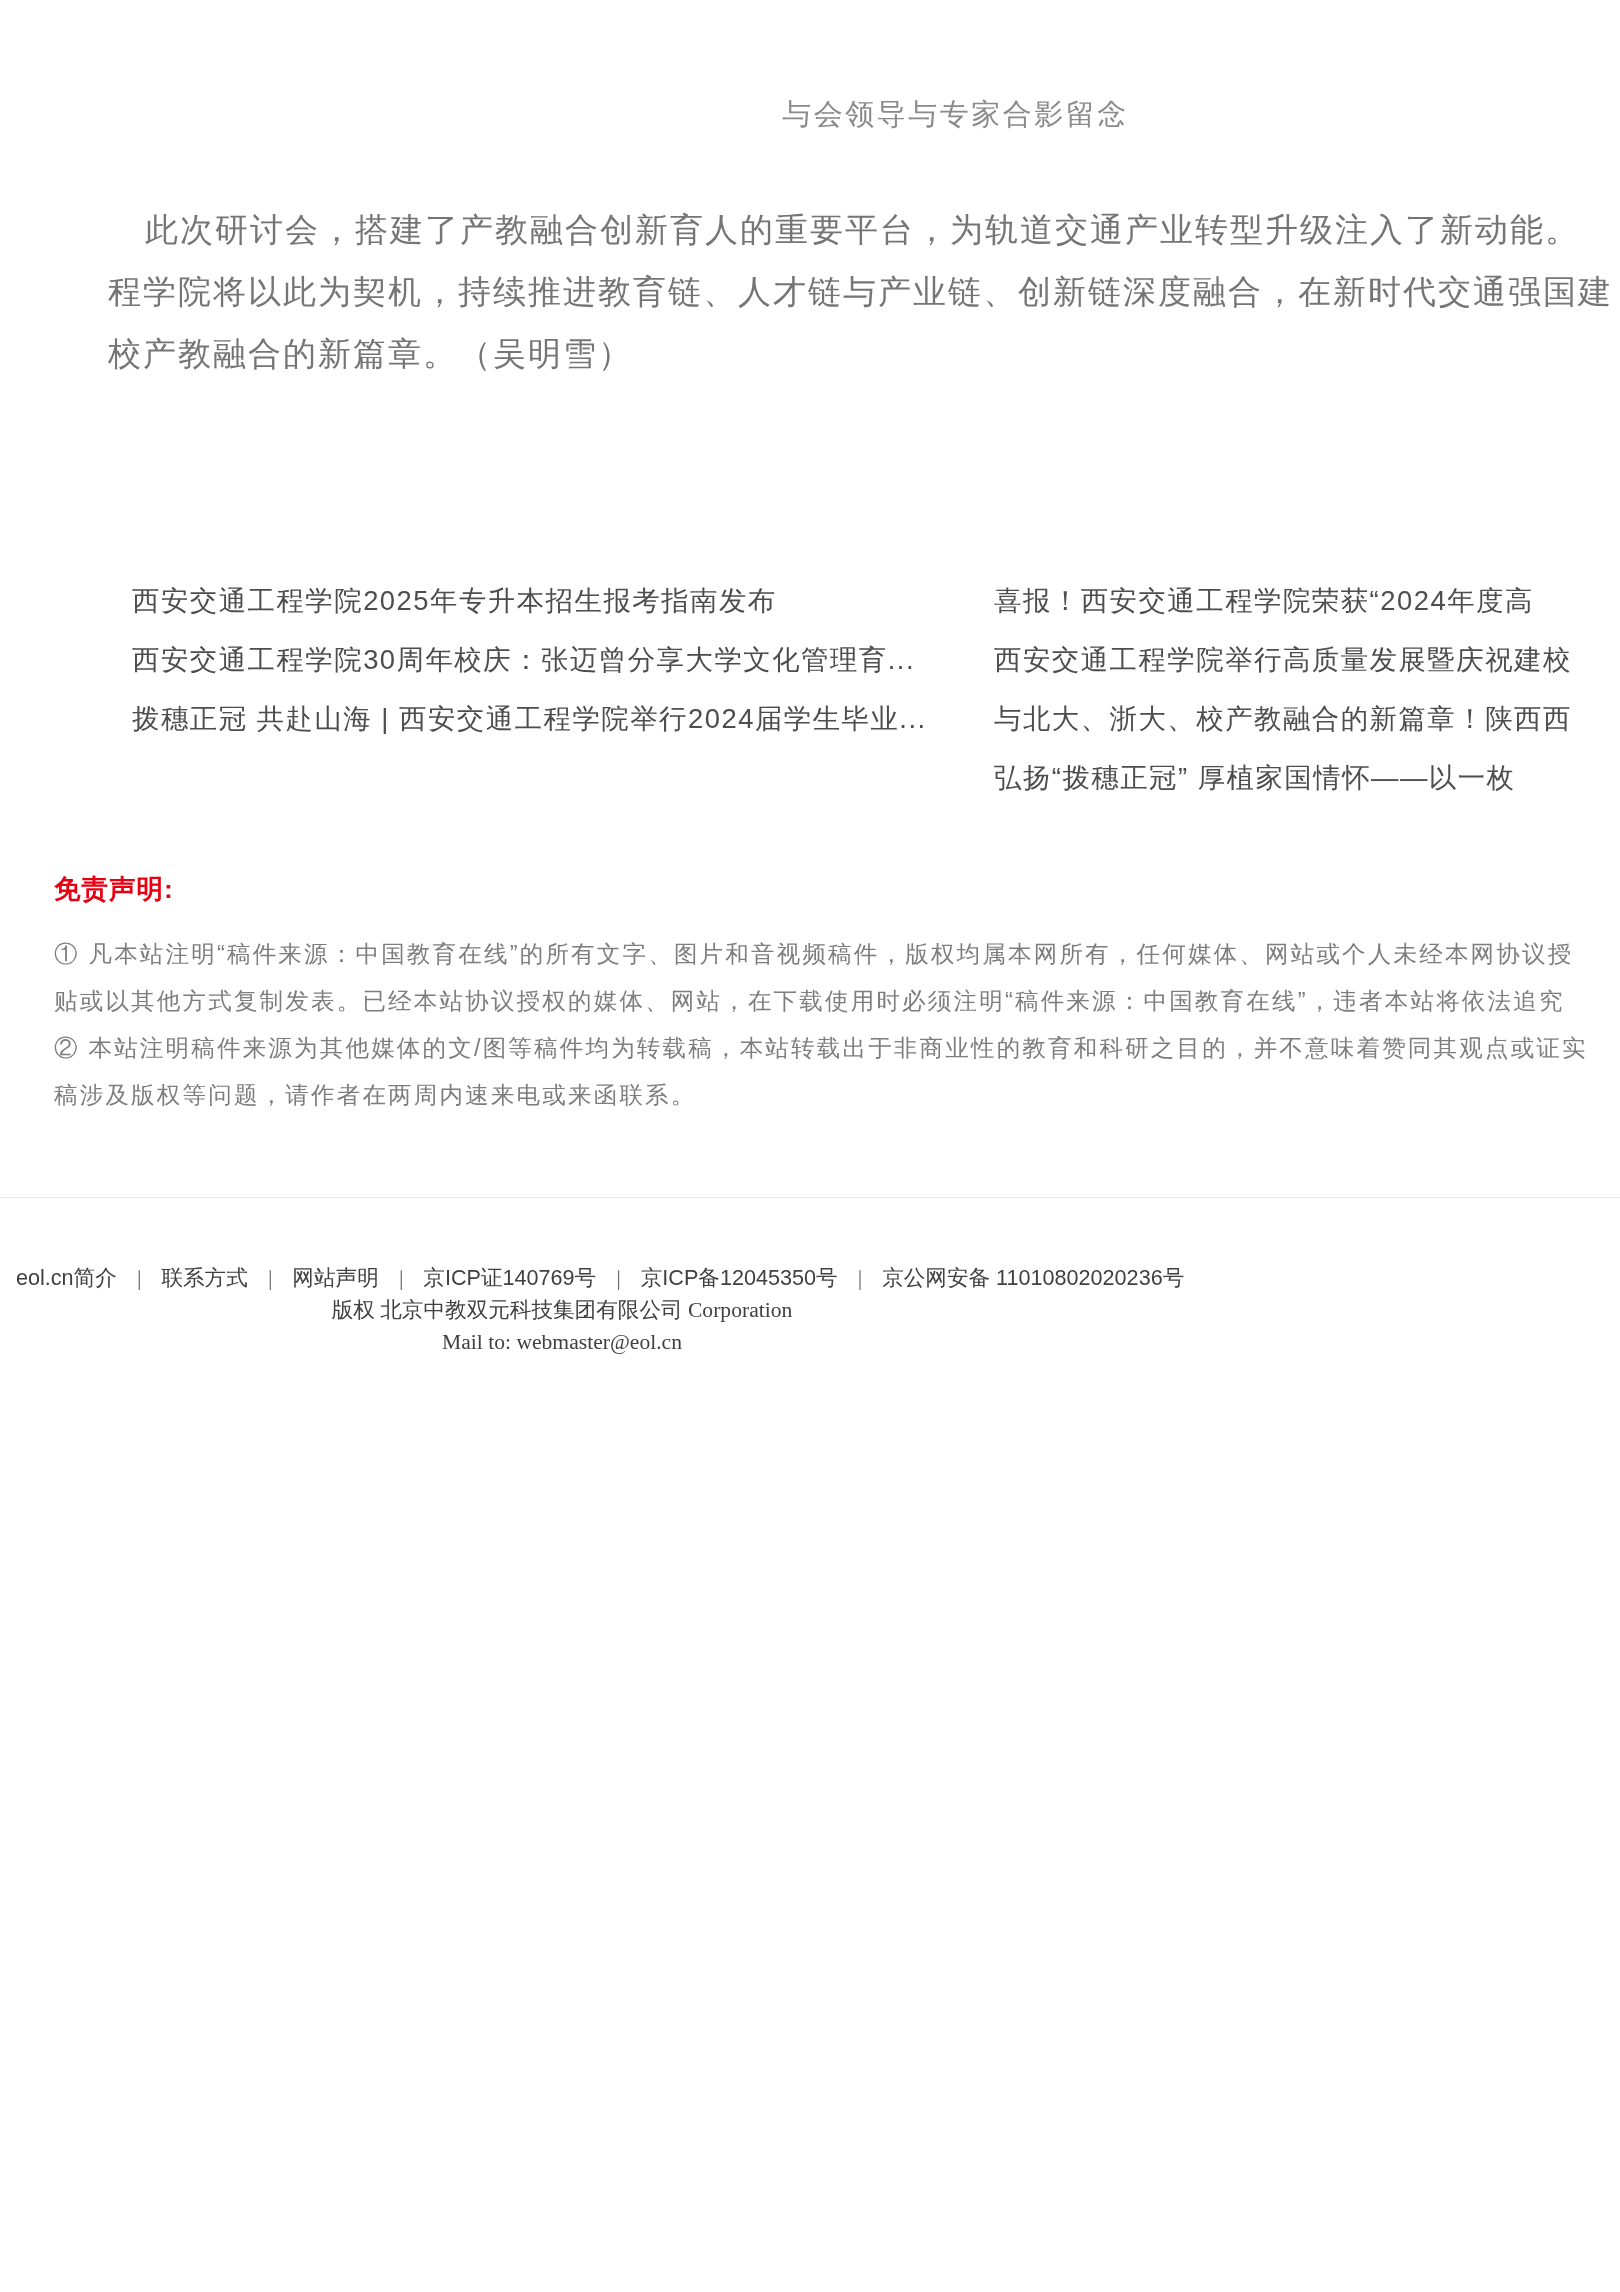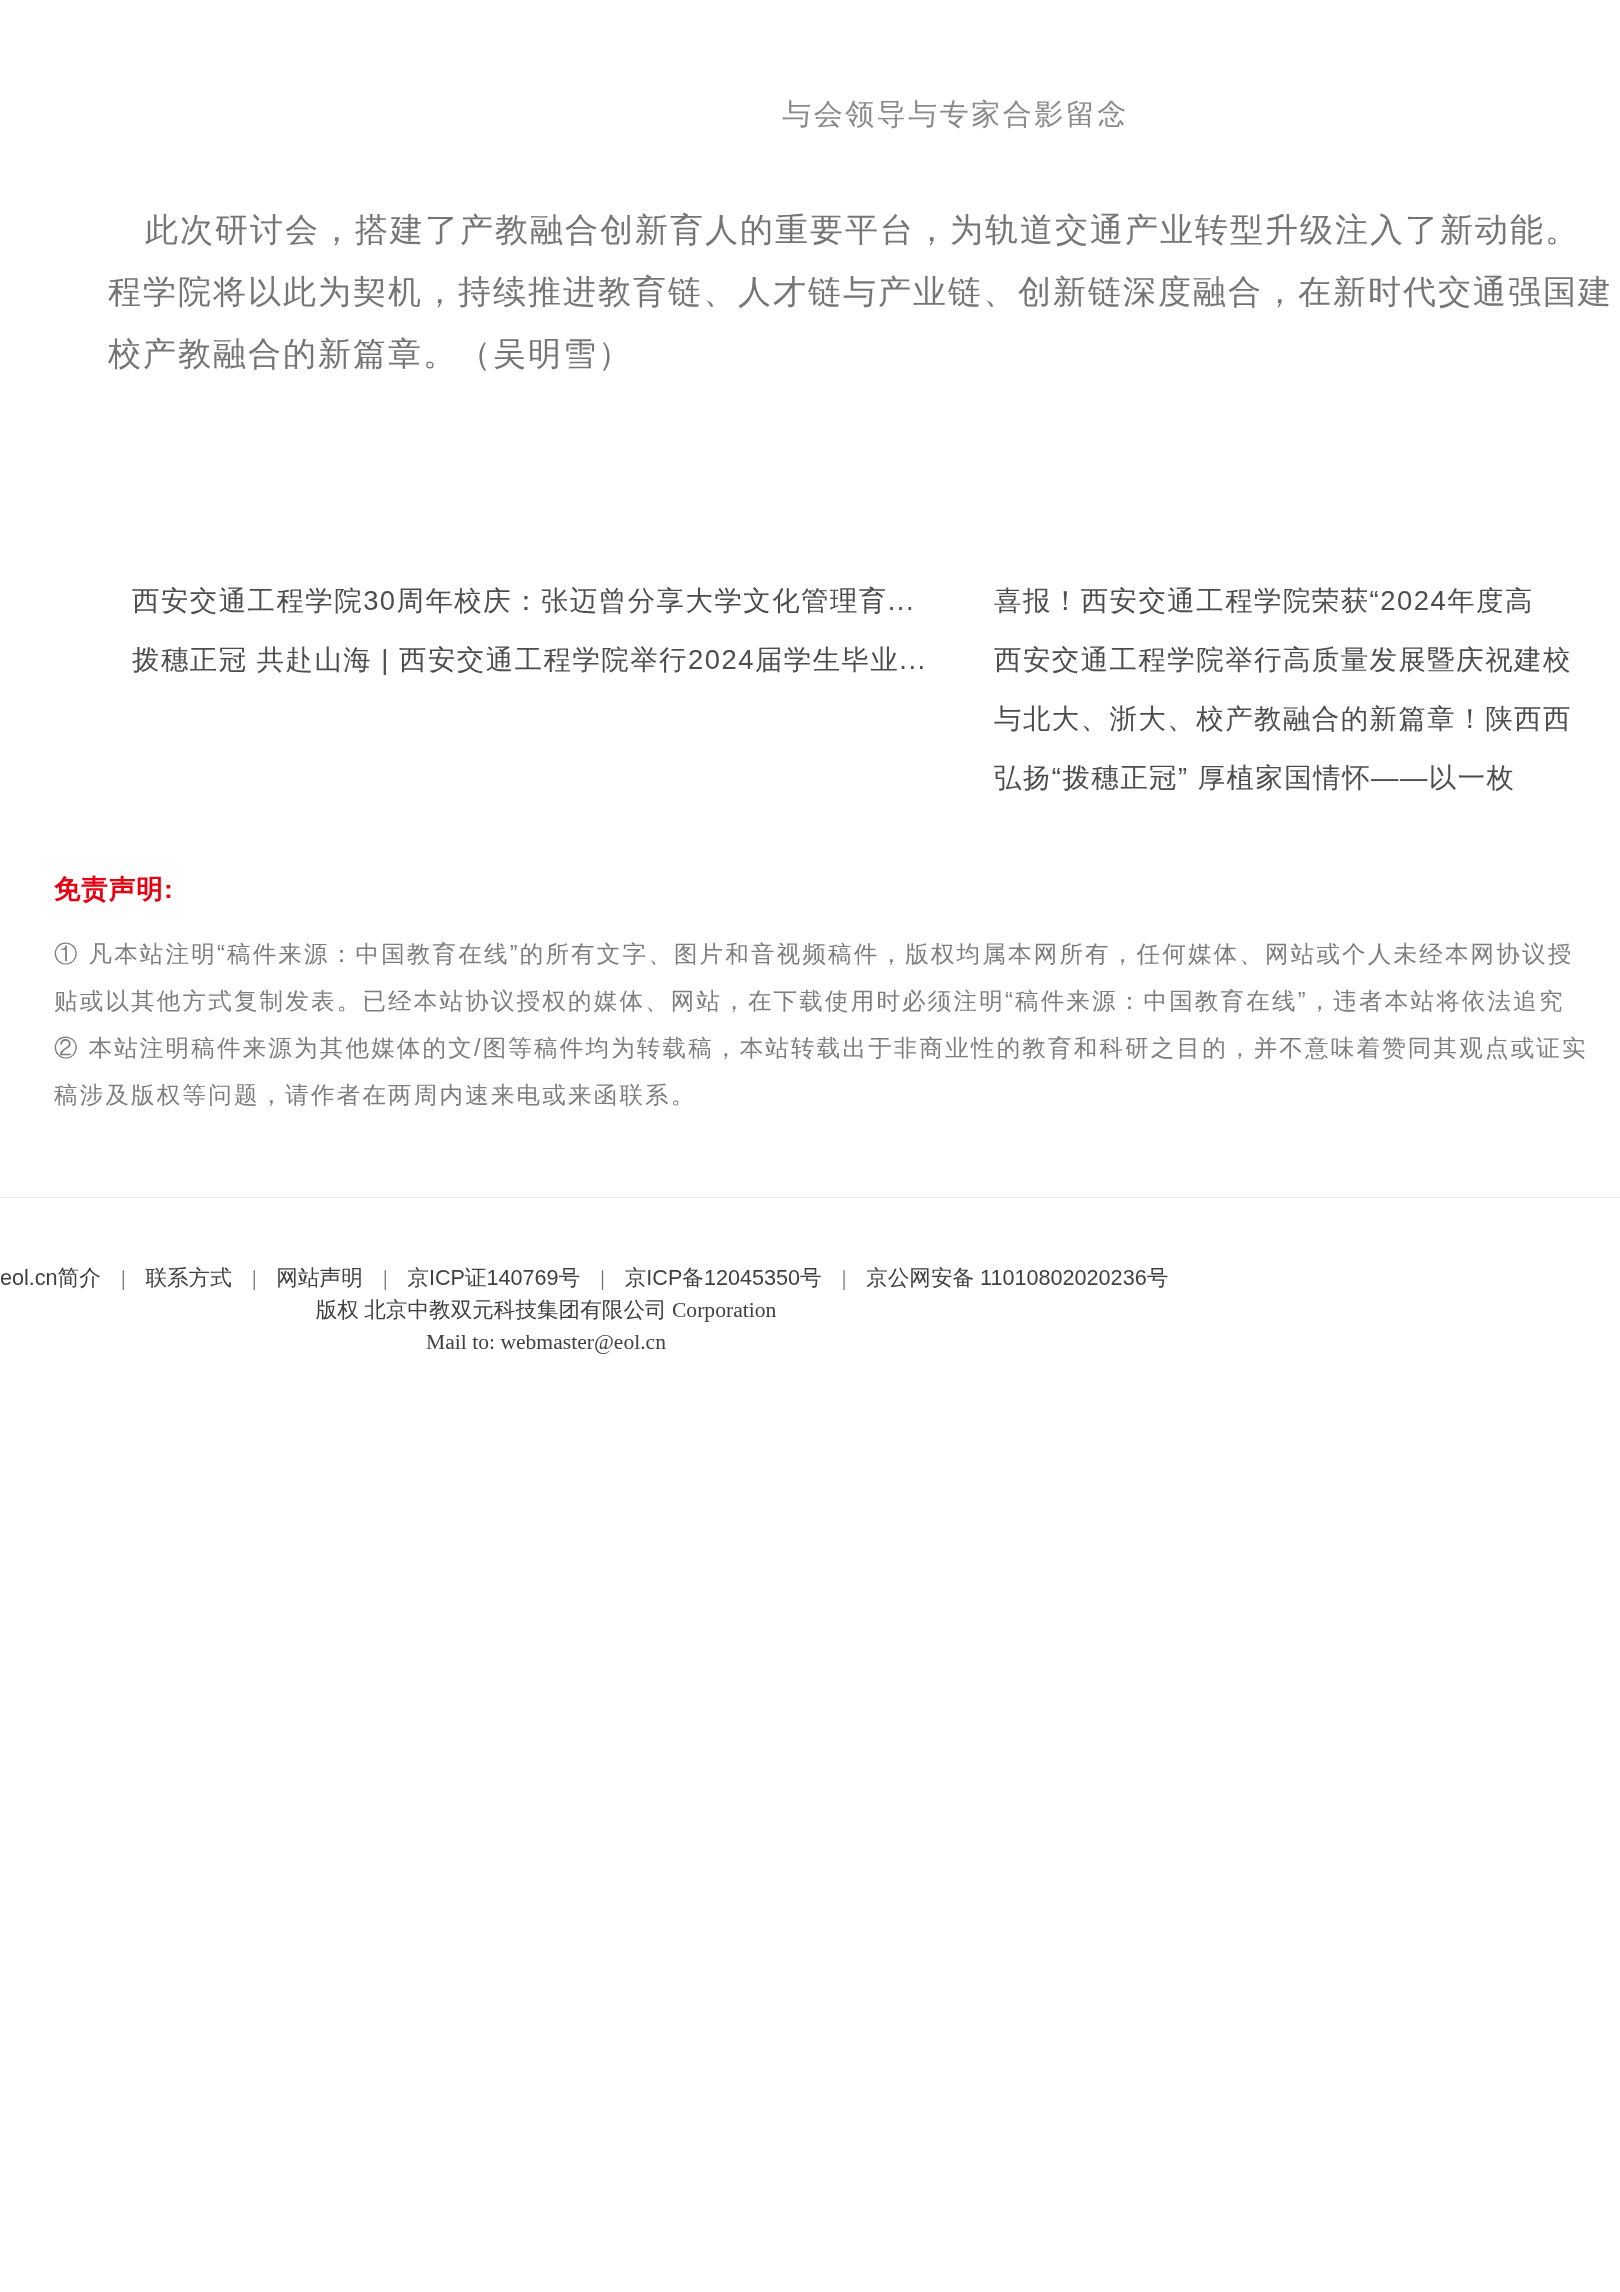--- a/index.html
+++ b/index.html
@@ -96,21 +96,21 @@
     left: 0;
     width: 1620px;
     height: 1px;
     background: #e8e8e8;
   }
 
   
   .footer {
     position: absolute;
     top: 1262px;
-    left: 0;
+    left: 16px;
     width: 1092px;
     text-align: center;
     color: #404040;
   }
   .f-links {
     font-size: 21.6px;
     line-height: 32px;
     height: 32px;
     white-space: nowrap;
   }
@@ -144,20 +144,21 @@
 <div class="caption">与会领导与专家合影留念</div>
 
 <div class="article-body">
   <div class="pline indent">此次研讨会，搭建了产教融合创新育人的重要平台，为轨道交通产业转型升级注入了新动能。</div>
   <div class="pline">程学院将以此为契机，持续推进教育链、人才链与产业链、创新链深度融合，在新时代交通强国建</div>
   <div class="pline">校产教融合的新篇章。（吴明雪）</div>
 </div>
 
 <div class="related">
   <div class="rcol rcol-left">
+    <a class="rlink">西安交通工程学院2025年专升本招生报考指南发布</a>
     <a class="rlink">西安交通工程学院30周年校庆：张迈曾分享大学文化管理育...</a>
     <a class="rlink">拨穗正冠 共赴山海 | 西安交通工程学院举行2024届学生毕业...</a>
   </div>
   <div class="rcol rcol-right">
     <a class="rlink">喜报！西安交通工程学院荣获“2024年度高</a>
     <a class="rlink">西安交通工程学院举行高质量发展暨庆祝建校</a>
     <a class="rlink">与北大、浙大、校产教融合的新篇章！陕西西</a>
     <a class="rlink">弘扬“拨穗正冠” 厚植家国情怀——以一枚</a>
   </div>
 </div>

